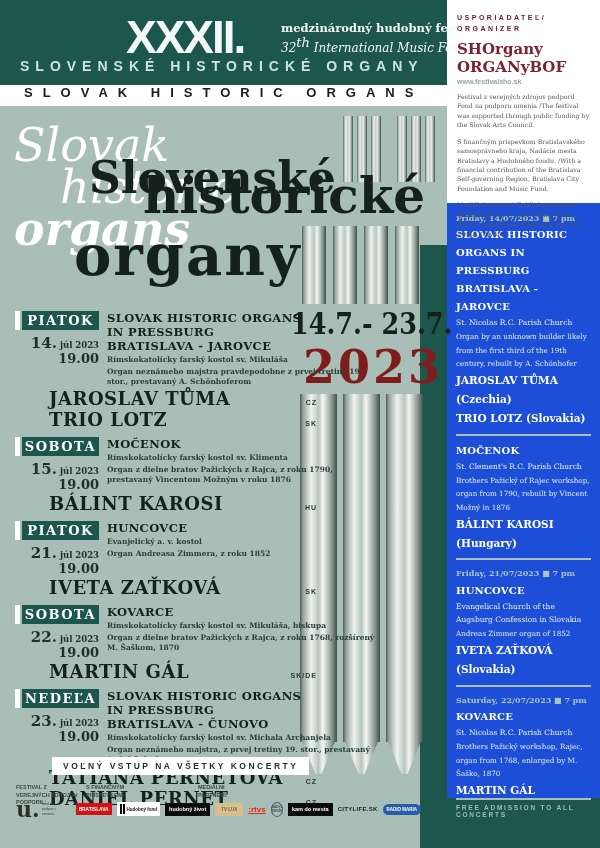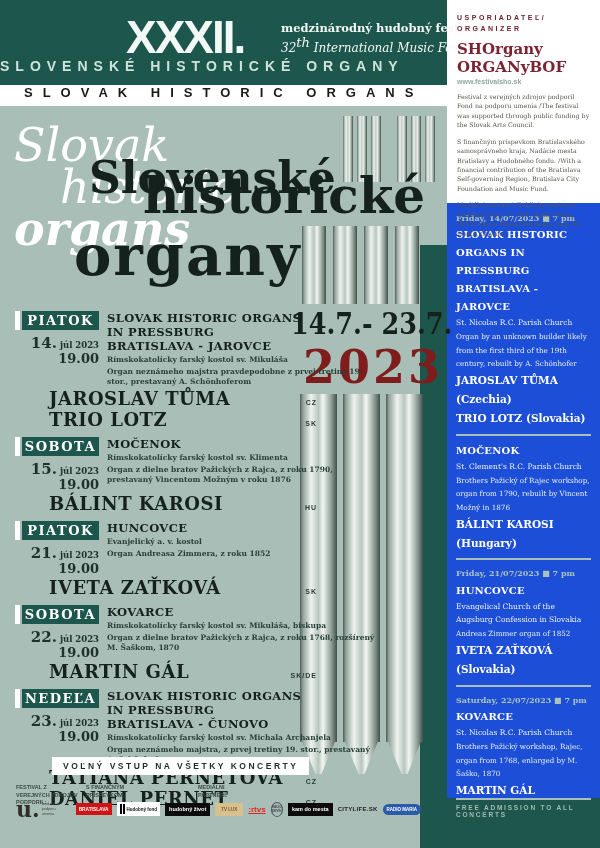--- a/index.html
+++ b/index.html
@@ -7,21 +7,21 @@
           font-family:"DejaVu Serif",serif;-webkit-font-smoothing:antialiased;}
   
   .header-band{position:absolute;left:0;top:0;width:447px;height:85px;background:#1d564c;}
   .xxxii{position:absolute;left:126px;top:10px;font:bold 46px "Liberation Sans",sans-serif;
          letter-spacing:-2px;color:#f2f8f5;}
   .fest-lines{position:absolute;left:281px;top:21px;color:#f2f8f5;line-height:1.2;white-space:nowrap;}
   .fest-sk{font:bold 11.5px "DejaVu Serif",serif;}
   .fest-en{font:italic 12px "DejaVu Serif",serif;}
   .fest-en sup{font-size:13px;}
   .band-sk{position:absolute;left:0;top:58px;width:447px;height:27px;line-height:27px;
-           box-sizing:border-box;overflow:hidden;white-space:nowrap;
+           padding-left:20px;box-sizing:border-box;overflow:hidden;white-space:nowrap;
            font:bold 14px "Liberation Sans",sans-serif;letter-spacing:6px;color:#cde3da;}
   .band-en{position:absolute;left:0;top:85px;width:455px;height:21px;line-height:21px;
            background:#fff;padding-left:24px;box-sizing:border-box;overflow:hidden;white-space:nowrap;
            font:bold 13px "Liberation Sans",sans-serif;letter-spacing:10px;color:#1b1b1b;}
   
   .sb-white{position:absolute;left:447px;top:0;width:153px;height:848px;background:#ffffff;}
   .sb-teal{position:absolute;left:447px;top:203px;width:153px;height:645px;background:#1d4ed8;
            box-sizing:border-box;padding:8px 9px;overflow:hidden;}
   .teal-edge{position:absolute;left:420px;top:245px;width:27px;height:603px;background:#1d564c;}
   

